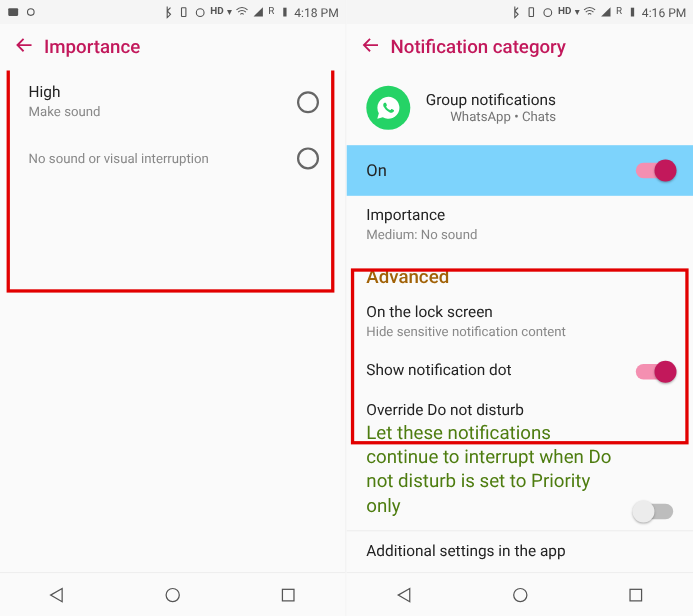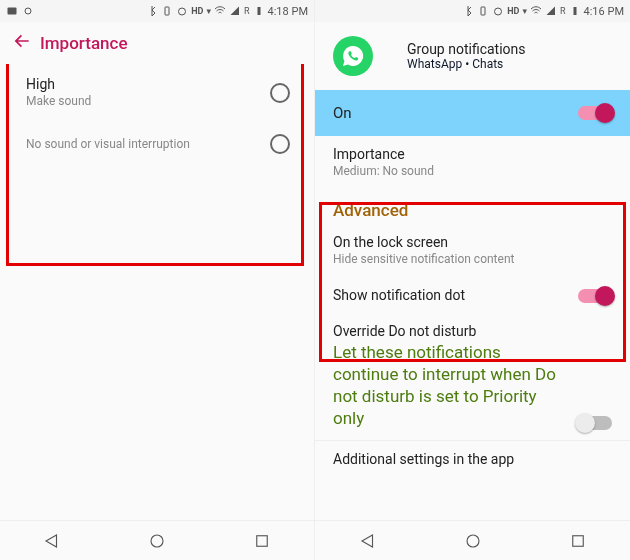--- a/index.html
+++ b/index.html
@@ -68,21 +68,21 @@
     display:flex;align-items:center;justify-content:center;flex-shrink:0;
     margin-right:6px;
   }
   .radio.selected { border-color:#c2185b; }
   .radio.selected::after{
     content:"";width:10px;height:10px;background:#c2185b;border-radius:50%;
   }
 
   .header-block {
     padding: 14px 18px;
-    display:flex;align-items:center;gap:20px;
+    display:flex;align-items:center;
   }
   .wa-icon {
     width:40px;height:40px;border-radius:50%;background:#25D366;
     display:flex;align-items:center;justify-content:center;margin-right:14px;flex-shrink:0;
   }
   .wa-icon svg { width:24px;height:24px;fill:#fff;}
 
   .toggle-row {
     padding: 14px 18px;
     display:flex;align-items:center;
@@ -223,31 +223,39 @@
               <path d="M3 20L20 3V20z" fill="#555"></path>
             </svg></span>
         <span style="font-size:9px;">R</span>
         <span class="st-icon"><svg viewBox="0 0 24 24">
               <rect x="9" y="4" width="6" height="16" fill="#555"></rect>
             </svg></span>
         <span>4:16 PM</span>
       </div>
     </div>
 
+    <div class="appbar">
+      <div class="back-arrow">
+        <svg width="20" height="20" viewBox="0 0 24 24">
+            <path d="M20 11H7l5-5-1.4-1.4L3.2 12l7.4 7.4L12 18l-5-5h13z" fill="#c2185b"></path>
+          </svg>
+      </div>
+      <div class="appbar-title">Notification category</div>
+    </div>
 
     <div class="content">
       <div class="header-block">
         <div class="wa-icon">
           <svg viewBox="0 0 24 24">
               <path d="M12 2a10 10 0 00-8.6 15L2 22l5-1.4A10 10 0 1012 2zm4.9 13.4c-.2.6-1.2 1.1-1.7 1.1-1.5.1-2.8-.7-4.3-1.9-1.5-1.2-2.5-2.8-2.6-2.9-.1-.2-.9-1.2-.9-2.3 0-1.1.6-1.6.8-1.8.2-.2.5-.3.7-.3h.5c.2 0 .4 0 .6.5l.7 1.7c.1.1 0 .3-.1.5l-.4.5c-.1.1-.2.3-.1.5.5.9 1.1 1.5 1.5 1.9.5.4 1.3.9 2 1.1.2.1.4 0 .5-.1l.6-.7c.2-.2.4-.2.6-.1l1.6.8c.2.1.4.2.4.3 0 .2-.2.9-.4 1.2z"></path>
             </svg>
         </div>
         <div>
           <div style="font-size:14px;color:#222;">Group notifications</div>
-          <div style="font-size:12px;color:#0f172a;">WhatsApp • Chats</div>
+          <div style="font-size:12px;color:#737373;text-align:right;">WhatsApp • Chats</div>
         </div>
       </div>
 
       <div class="toggle-row" style="background:#7dd3fc;">
         <div class="label">On</div>
         <div class="switch on"></div>
       </div>
 
       <div class="setting-row">
         <div class="title">Importance</div>

